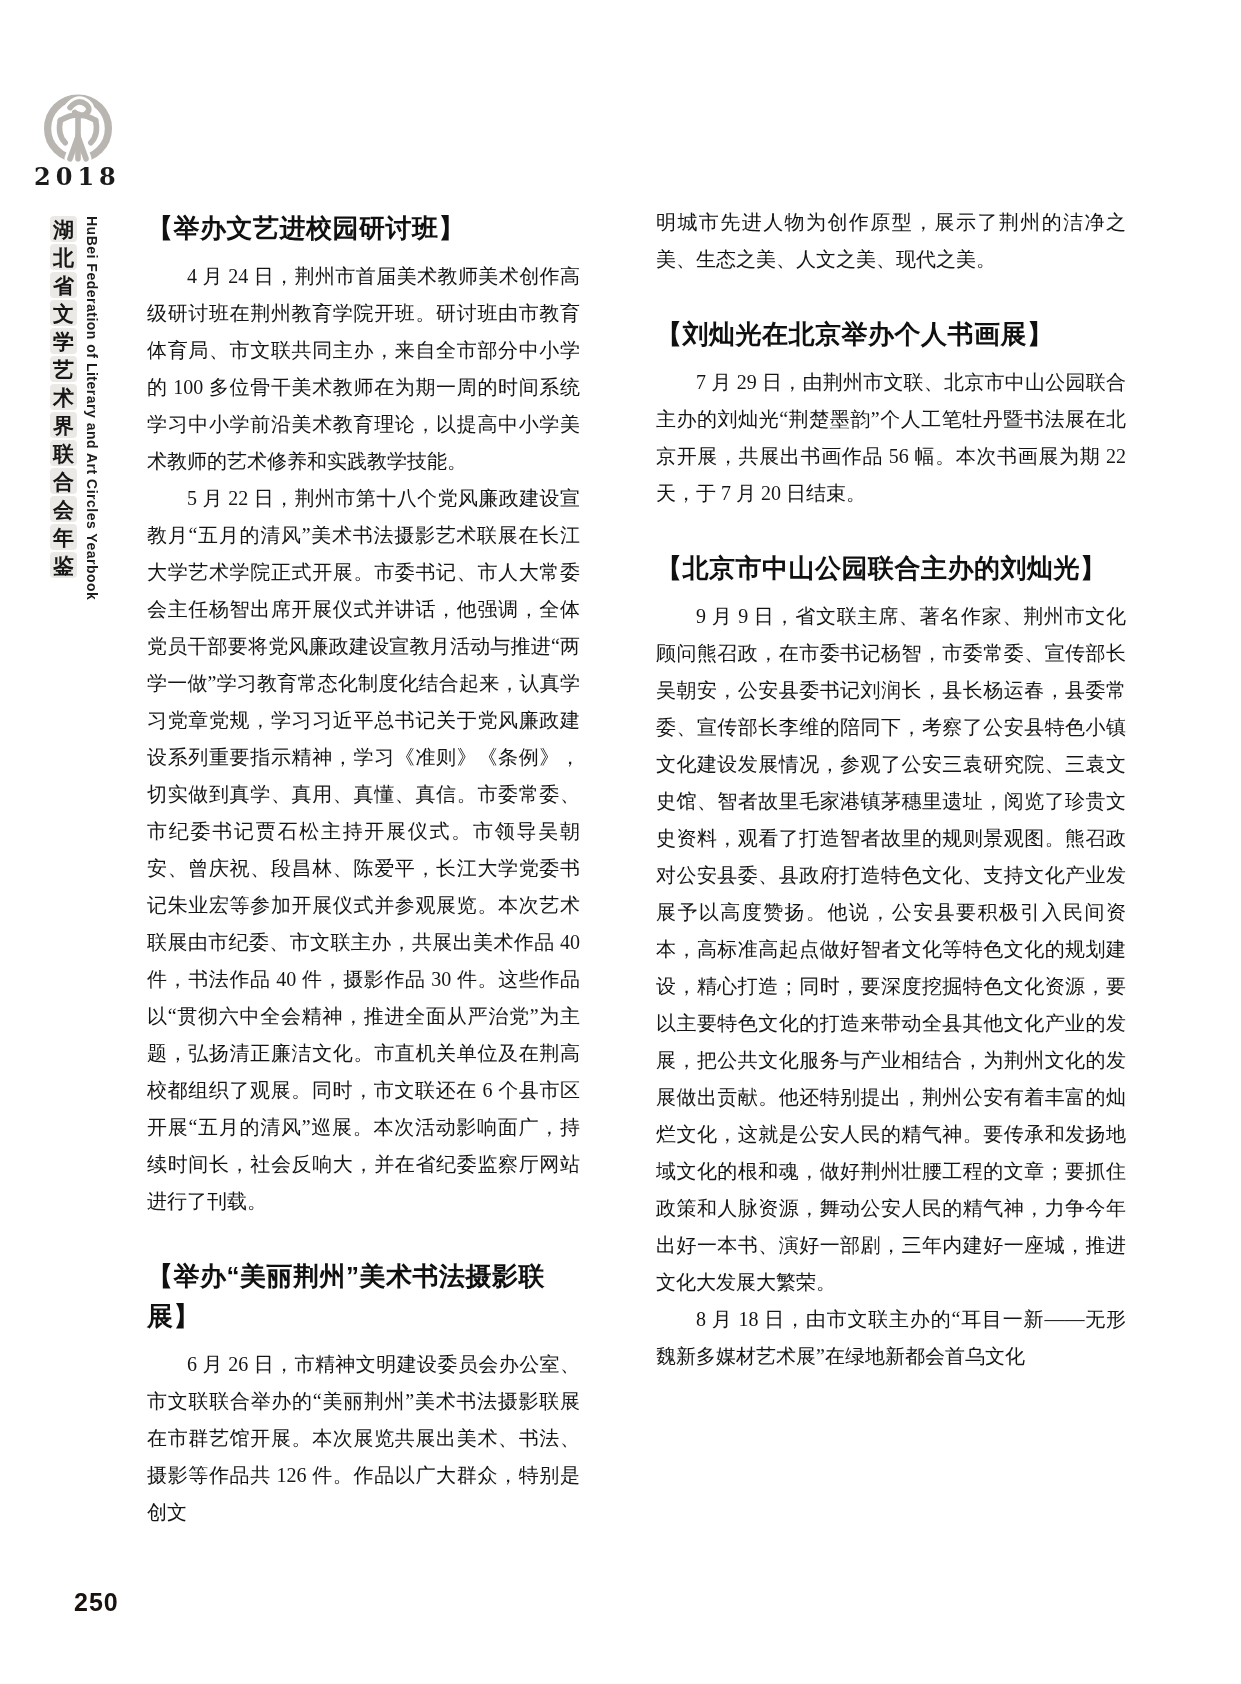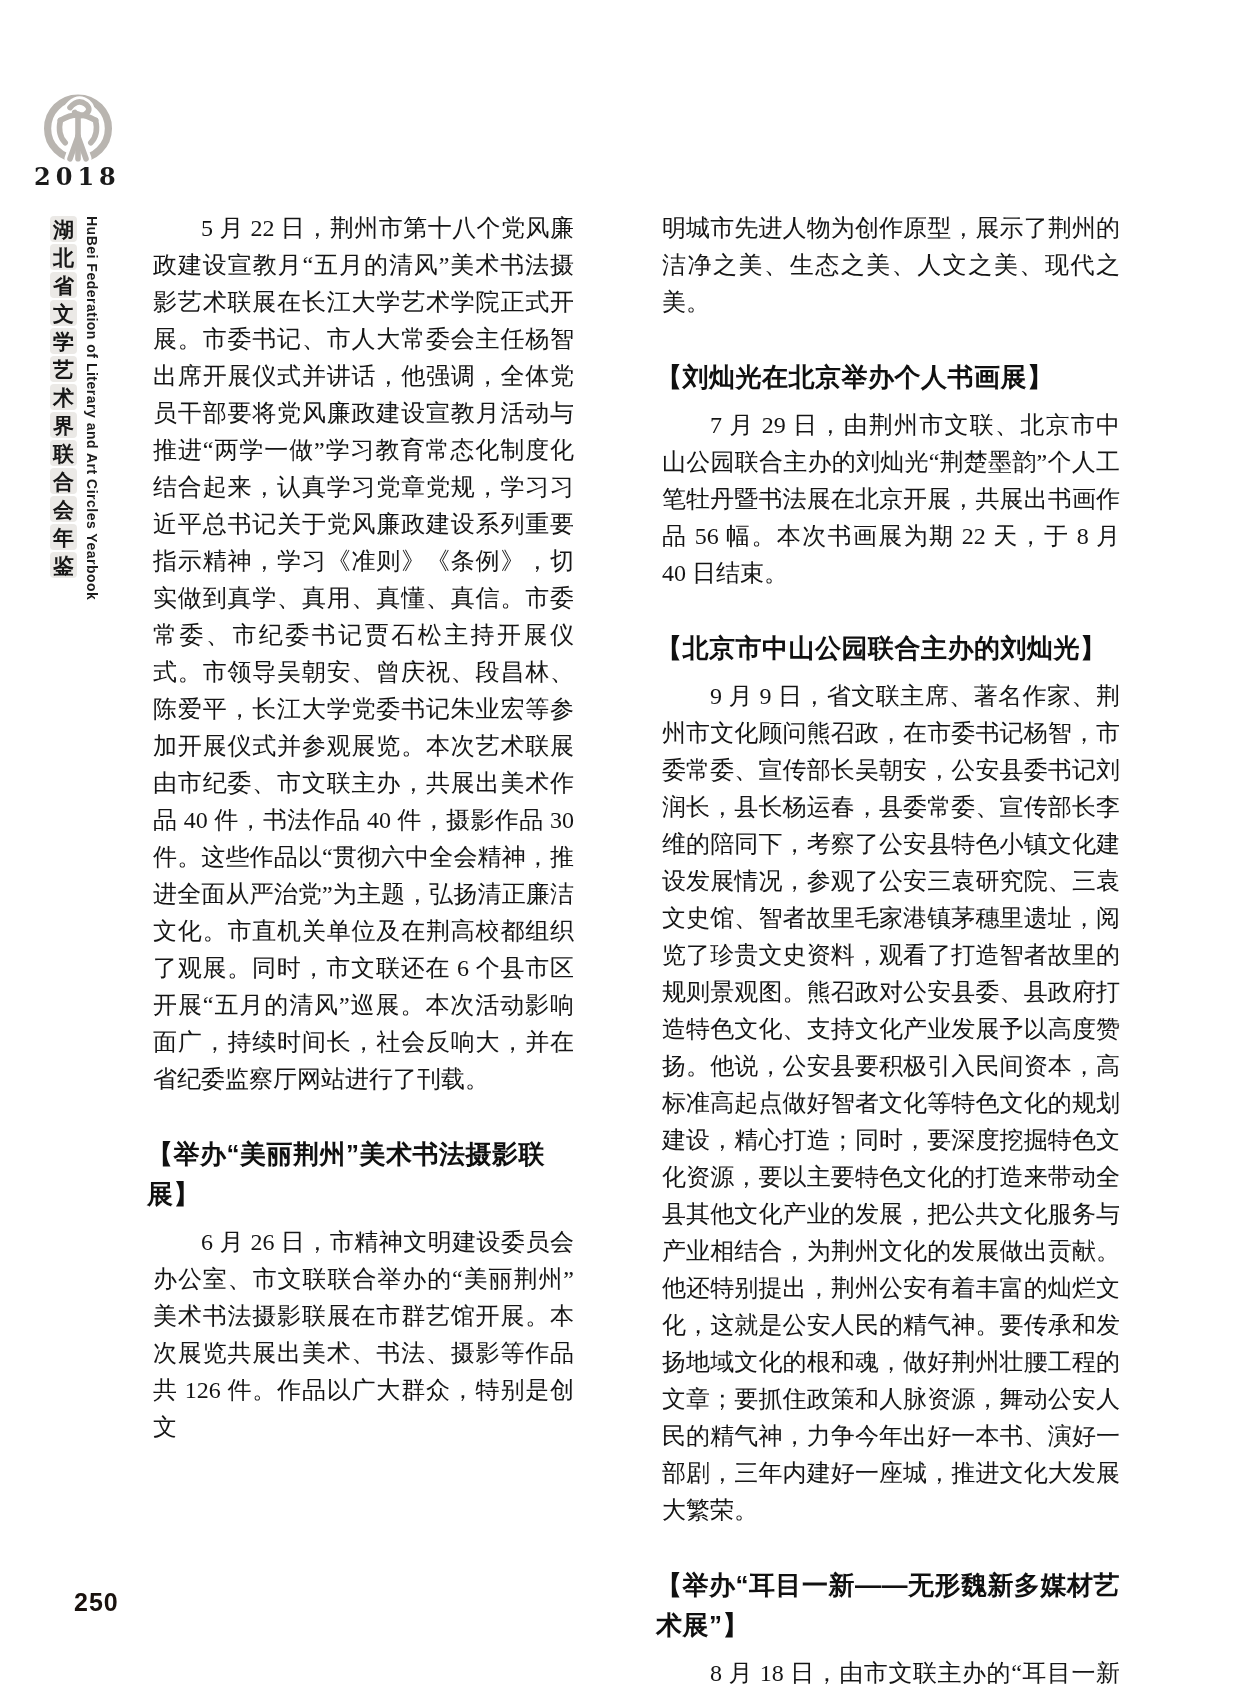--- a/index.html
+++ b/index.html
@@ -52,21 +52,21 @@
   .column-right { left:656px; width:470px; }
 
   article h2 {
     font-family:"Liberation Sans", sans-serif;
     font-weight:700; font-size:26px; line-height:40px;
     margin:36px 0 10px 0; color:#101010;
     letter-spacing:0.5px;
   }
   article:first-child h2 { margin-top:4px; }
   article p {
-    font-size:24px; line-height:37px; margin:6px;
+    font-size:20px; line-height:37px; margin:0;
     text-align:justify; text-indent:2em;
     color:#151515;
   }
   article p.continuation { text-indent:0; }
 </style>
 </head>
 <body>
 
 <div class="page">
 
@@ -114,38 +114,41 @@
         <div class="ch" style="background: rgb(235, 233, 230);">年</div>
         <div class="ch" style="background: rgb(235, 233, 230);">鉴</div>
       </div>
     <div class="banner-en">HuBei Federation of Literary and Art Circles Yearbook</div>
   </div>
 
   <div class="page-number">250</div>
 
   <section class="column column-left" id="col-left">
       <article>
+        <h2>【举办文艺进校园研讨班】</h2>
+        <p>4 月 24 日，荆州市首届美术教师美术创作高级研讨班在荆州教育学院开班。研讨班由市教育体育局、市文联共同主办，来自全市部分中小学的 100 多位骨干美术教师在为期一周的时间系统学习中小学前沿美术教育理论，以提高中小学美术教师的艺术修养和实践教学技能。</p>
+      </article>
+      <article>
         <p>5 月 22 日，荆州市第十八个党风廉政建设宣教月“五月的清风”美术书法摄影艺术联展在长江大学艺术学院正式开展。市委书记、市人大常委会主任杨智出席开展仪式并讲话，他强调，全体党员干部要将党风廉政建设宣教月活动与推进“两学一做”学习教育常态化制度化结合起来，认真学习党章党规，学习习近平总书记关于党风廉政建设系列重要指示精神，学习《准则》《条例》，切实做到真学、真用、真懂、真信。市委常委、市纪委书记贾石松主持开展仪式。市领导吴朝安、曾庆祝、段昌林、陈爱平，长江大学党委书记朱业宏等参加开展仪式并参观展览。本次艺术联展由市纪委、市文联主办，共展出美术作品 40 件，书法作品 40 件，摄影作品 30 件。这些作品以“贯彻六中全会精神，推进全面从严治党”为主题，弘扬清正廉洁文化。市直机关单位及在荆高校都组织了观展。同时，市文联还在 6 个县市区开展“五月的清风”巡展。本次活动影响面广，持续时间长，社会反响大，并在省纪委监察厅网站进行了刊载。</p>
       </article>
       <article>
         <h2>【举办“美丽荆州”美术书法摄影联展】</h2>
         <p>6 月 26 日，市精神文明建设委员会办公室、市文联联合举办的“美丽荆州”美术书法摄影联展在市群艺馆开展。本次展览共展出美术、书法、摄影等作品共 126 件。作品以广大群众，特别是创文</p>
       </article>
     </section>
   <section class="column column-right" id="col-right">
       <article>
         <p class="continuation">明城市先进人物为创作原型，展示了荆州的洁净之美、生态之美、人文之美、现代之美。</p>
       </article>
       <article>
         <h2>【刘灿光在北京举办个人书画展】</h2>
-        <p>7 月 29 日，由荆州市文联、北京市中山公园联合主办的刘灿光“荆楚墨韵”个人工笔牡丹暨书法展在北京开展，共展出书画作品 56 幅。本次书画展为期 22 天，于 8 月 40 日结束。</p>
+        <p>7 月 29 日，由荆州市文联、北京市中山公园联合主办的刘灿光“荆楚墨韵”个人工笔牡丹暨书法展在北京开展，共展出书画作品 56 幅。本次书画展为期 22 天，于 7 月 20 日结束。</p>
       </article>
       <article>
         <h2>【北京市中山公园联合主办的刘灿光】</h2>
         <p>9 月 9 日，省文联主席、著名作家、荆州市文化顾问熊召政，在市委书记杨智，市委常委、宣传部长吴朝安，公安县委书记刘润长，县长杨运春，县委常委、宣传部长李维的陪同下，考察了公安县特色小镇文化建设发展情况，参观了公安三袁研究院、三袁文史馆、智者故里毛家港镇茅穗里遗址，阅览了珍贵文史资料，观看了打造智者故里的规则景观图。熊召政对公安县委、县政府打造特色文化、支持文化产业发展予以高度赞扬。他说，公安县要积极引入民间资本，高标准高起点做好智者文化等特色文化的规划建设，精心打造；同时，要深度挖掘特色文化资源，要以主要特色文化的打造来带动全县其他文化产业的发展，把公共文化服务与产业相结合，为荆州文化的发展做出贡献。他还特别提出，荆州公安有着丰富的灿烂文化，这就是公安人民的精气神。要传承和发扬地域文化的根和魂，做好荆州壮腰工程的文章；要抓住政策和人脉资源，舞动公安人民的精气神，力争今年出好一本书、演好一部剧，三年内建好一座城，推进文化大发展大繁荣。</p>
       </article>
       <article>
-        <h2>【举办“耳目一新——无形魏新多媒材艺术展”】</h2>
         <p>8 月 18 日，由市文联主办的“耳目一新——无形魏新多媒材艺术展”在绿地新都会首乌文化</p>
       </article>
     </section>
 
 </div>
 
 </body></html>

